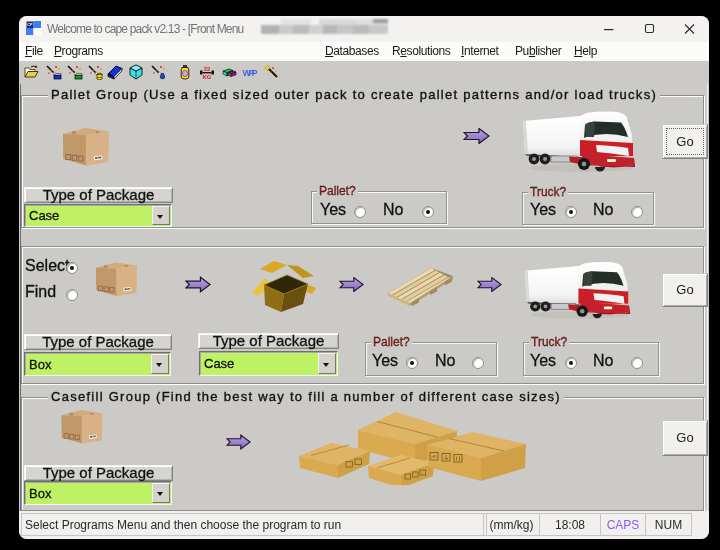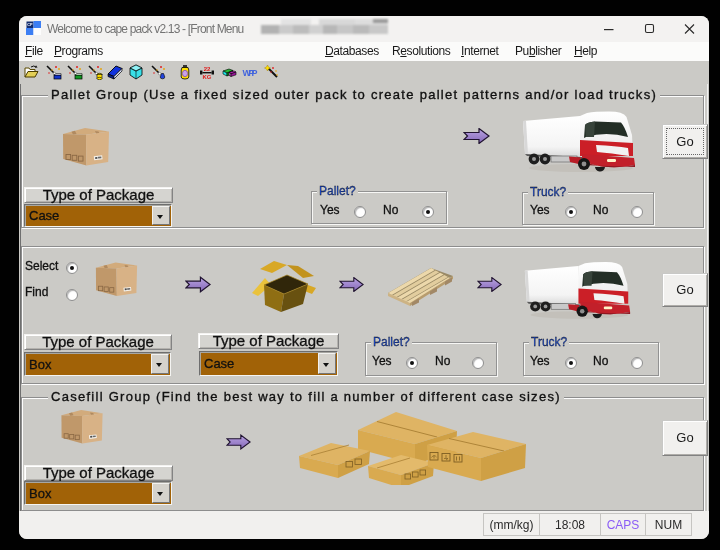--- a/index.html
+++ b/index.html
@@ -23,35 +23,35 @@
   
   #client{position:absolute;left:0;top:68px;width:690px;height:427px;background:#cbcac6;}
   #client .ledge{position:absolute;left:1px;top:0;width:1px;height:427px;background:#6f6f6f;}
   #client .redge{position:absolute;right:1px;top:0;width:1px;height:427px;background:#efefef;}
   .grp{position:absolute;border:1px solid #8d8d8d;
        box-shadow:1px 1px 0 #fdfdfd, inset 1px 1px 0 #fdfdfd;}
   .grptitle{position:absolute;background:#cbcac6;font-size:13px;letter-spacing:1.27px;color:#111;-webkit-text-stroke:0.35px #111;line-height:15px;
        padding:0 3px;white-space:nowrap;margin-left:24px;}
   .sgrp{position:absolute;border:1px solid #929292;
        box-shadow:1px 1px 0 #f7f7f5, inset 1px 1px 0 #f7f7f5;}
-  .sgrptitle{position:absolute;top:-8px;left:5px;background:#cbcac6;font-size:12px;color:#1d4ed8;-webkit-text-stroke:0.3px #111;
+  .sgrptitle{position:absolute;top:-8px;left:5px;background:#cbcac6;font-size:12px;color:#b91c1c;-webkit-text-stroke:0.3px #111;
        line-height:15px;padding:0 2px;white-space:nowrap;}
-  .lbl{position:absolute;font-size:12px;color:#111;-webkit-text-stroke:0.3px #111;white-space:nowrap;}
+  .lbl{position:absolute;font-size:16px;color:#111;-webkit-text-stroke:0.3px #111;white-space:nowrap;}
   .radio{position:absolute;width:10px;height:10px;border-radius:50%;background:#fff;
        border:1px solid #8e8e8e;box-shadow:inset 1px 1px 1px rgba(110,110,110,.5);}
   .radio.on::after{content:"";position:absolute;left:3px;top:3px;width:4px;height:4px;border-radius:50%;background:#111;}
   .gobtn{position:absolute;width:44px;background:#f1f0ee;border:1px solid;
        border-color:#c8c8c6 #818181 #818181 #c8c8c6;
        box-shadow:inset 1px 1px 0 #ffffff, inset -1px -1px 0 #aeaca8;
        font-size:13px;color:#1a1a1a;text-align:center;}
   .tpbtn{position:absolute;height:14px;background:#d5d4d0;border:1px solid;
        border-color:#f4f3f1 #838383 #838383 #f4f3f1;
        box-shadow:inset 1px 1px 0 #ffffff, inset -1px -1px 0 #b4b2ae;
        font-size:15px;color:#111;-webkit-text-stroke:0.3px #111;text-align:center;line-height:14px;}
-  .combo{position:absolute;background:#a16207;border:1px solid;border-color:#6e6e6e #f4f4f2 #f4f4f2 #6e6e6e;
+  .combo{position:absolute;background:#bef264;border:1px solid;border-color:#6e6e6e #f4f4f2 #f4f4f2 #6e6e6e;
        box-shadow:inset 1px 1px 0 #a8a7a2;}
   .combo .ctext{position:absolute;left:4px;top:0;bottom:0;font-size:13px;color:#111;-webkit-text-stroke:0.3px #111;display:flex;align-items:center;}
   .combo .cbtn{position:absolute;right:1px;top:1px;bottom:1px;width:16px;background:#d5d2cc;
        border:1px solid;border-color:#f2f1ef #767676 #767676 #f2f1ef;}
   .combo .cbtn::after{content:"";position:absolute;left:4px;top:50%;margin-top:-1px;
        border:3.5px solid transparent;border-top:4px solid #111;}
   #status{position:absolute;left:0;top:495px;width:690px;height:28px;background:#f1f0ee;}
   .spanel{position:absolute;top:2px;height:21px;border:1px solid #c6c5c2;font-size:12px;color:#2a2a2a;
        display:flex;align-items:center;justify-content:center;}
 </style>
@@ -431,18 +431,19 @@
       </svg>
       <div class="gobtn" style="left:643px;top:336px;height:34px;line-height:34px">Go</div>
       <div class="tpbtn" style="left:5px;top:381px;width:147px">Type of Package</div>
       <div class="combo" style="left:5px;top:397px;width:146px;height:22px">
           <span class="ctext">Box</span>
           <span class="cbtn"></span>
         </div>
     </div>
   </div>
   <div id="status">
+    <div class="spanel" style="left:2px;width:461px;justify-content:flex-start;padding-left:3px">Select Programs Menu and then choose the program to run</div>
     <div class="spanel" style="left:464px;width:55px">(mm/kg)</div>
     <div class="spanel" style="left:520px;width:60px">18:08</div>
     <div class="spanel" style="left:581px;width:44px;color:#8b5cf6">CAPS</div>
     <div class="spanel" style="left:626px;width:45px">NUM</div>
   </div>
 </div>
 
 </body></html>

